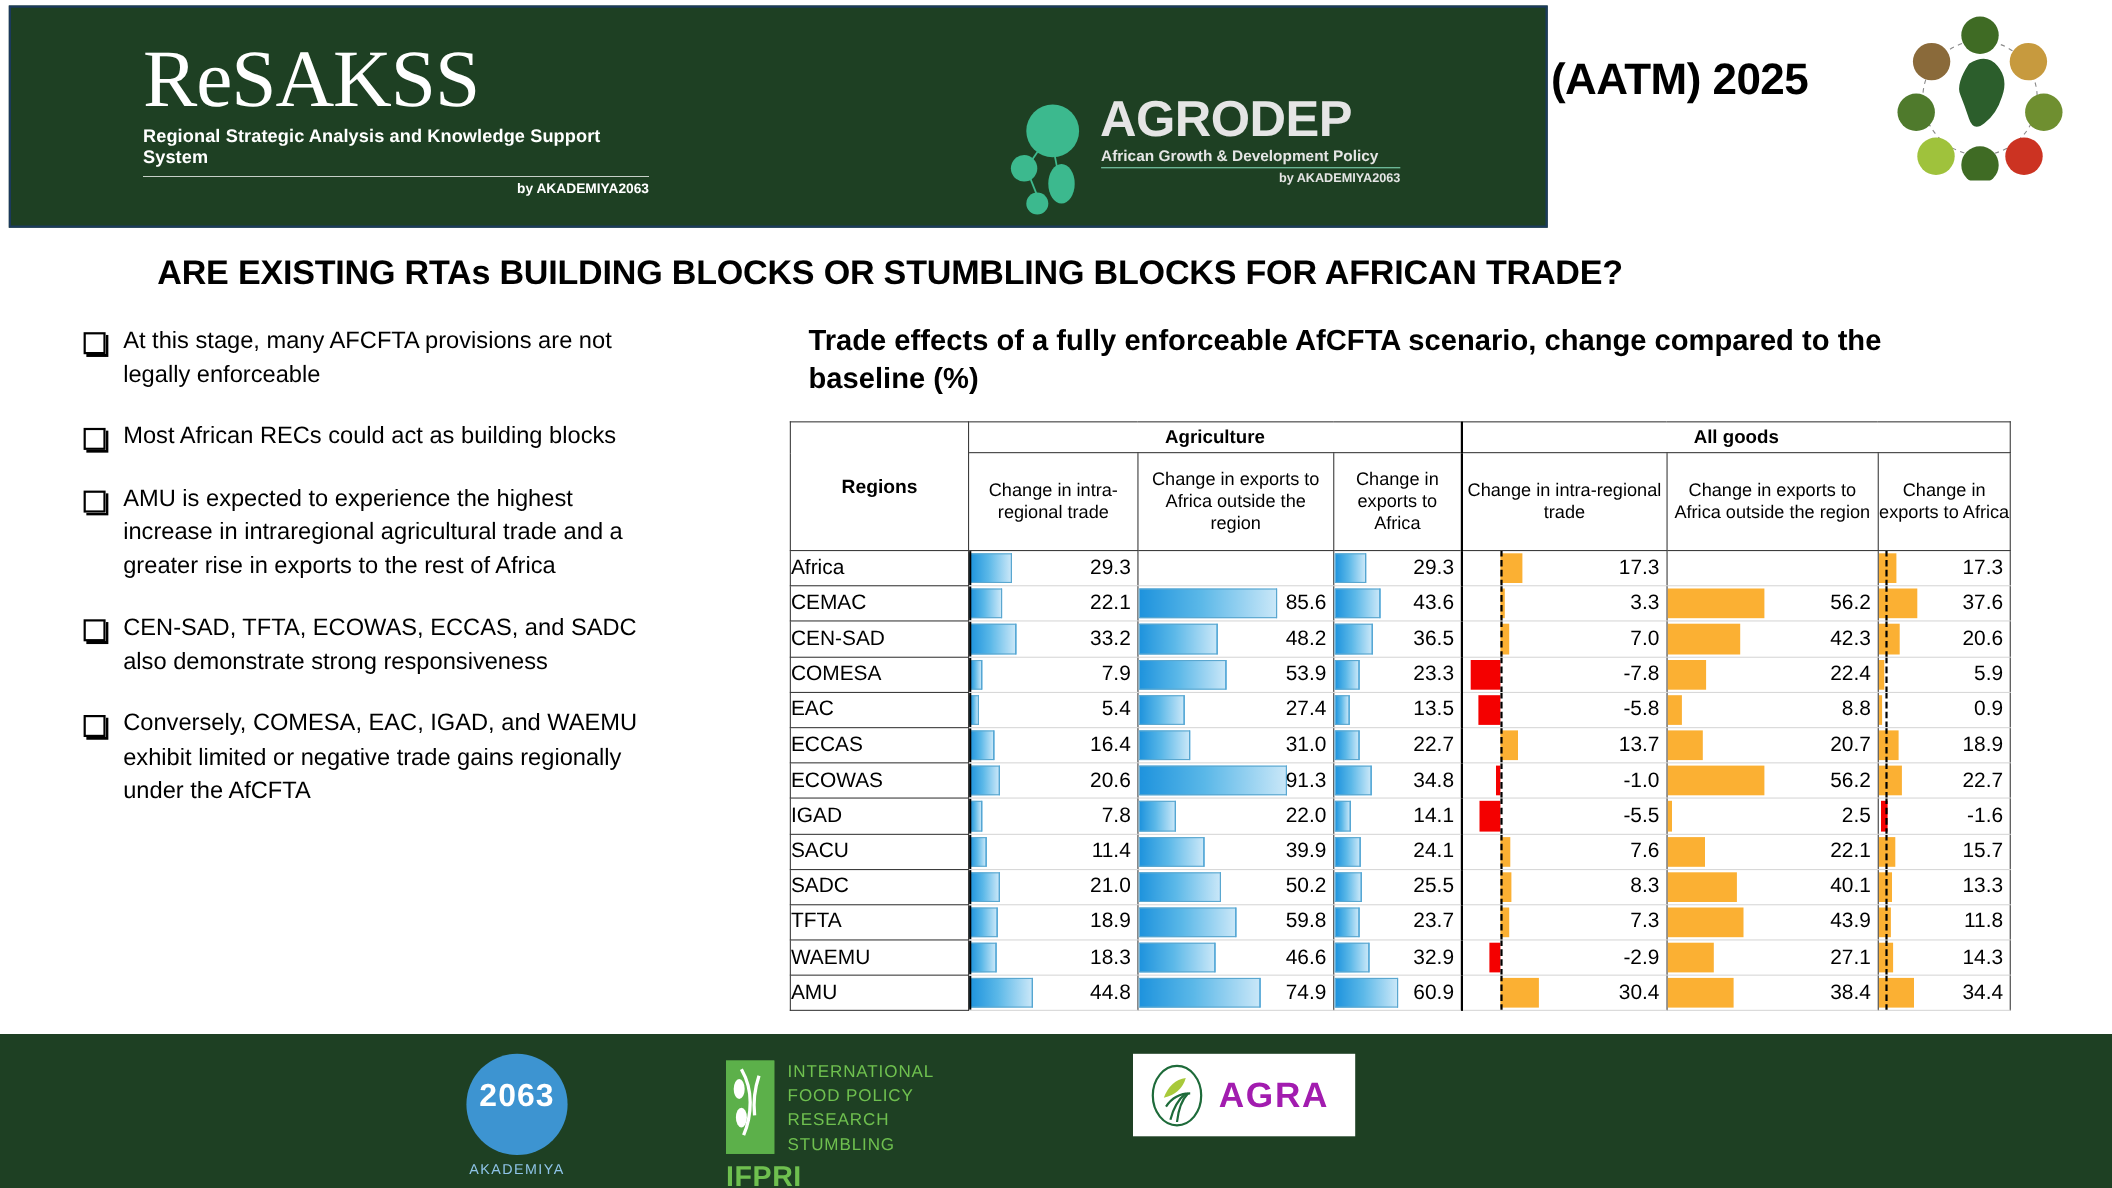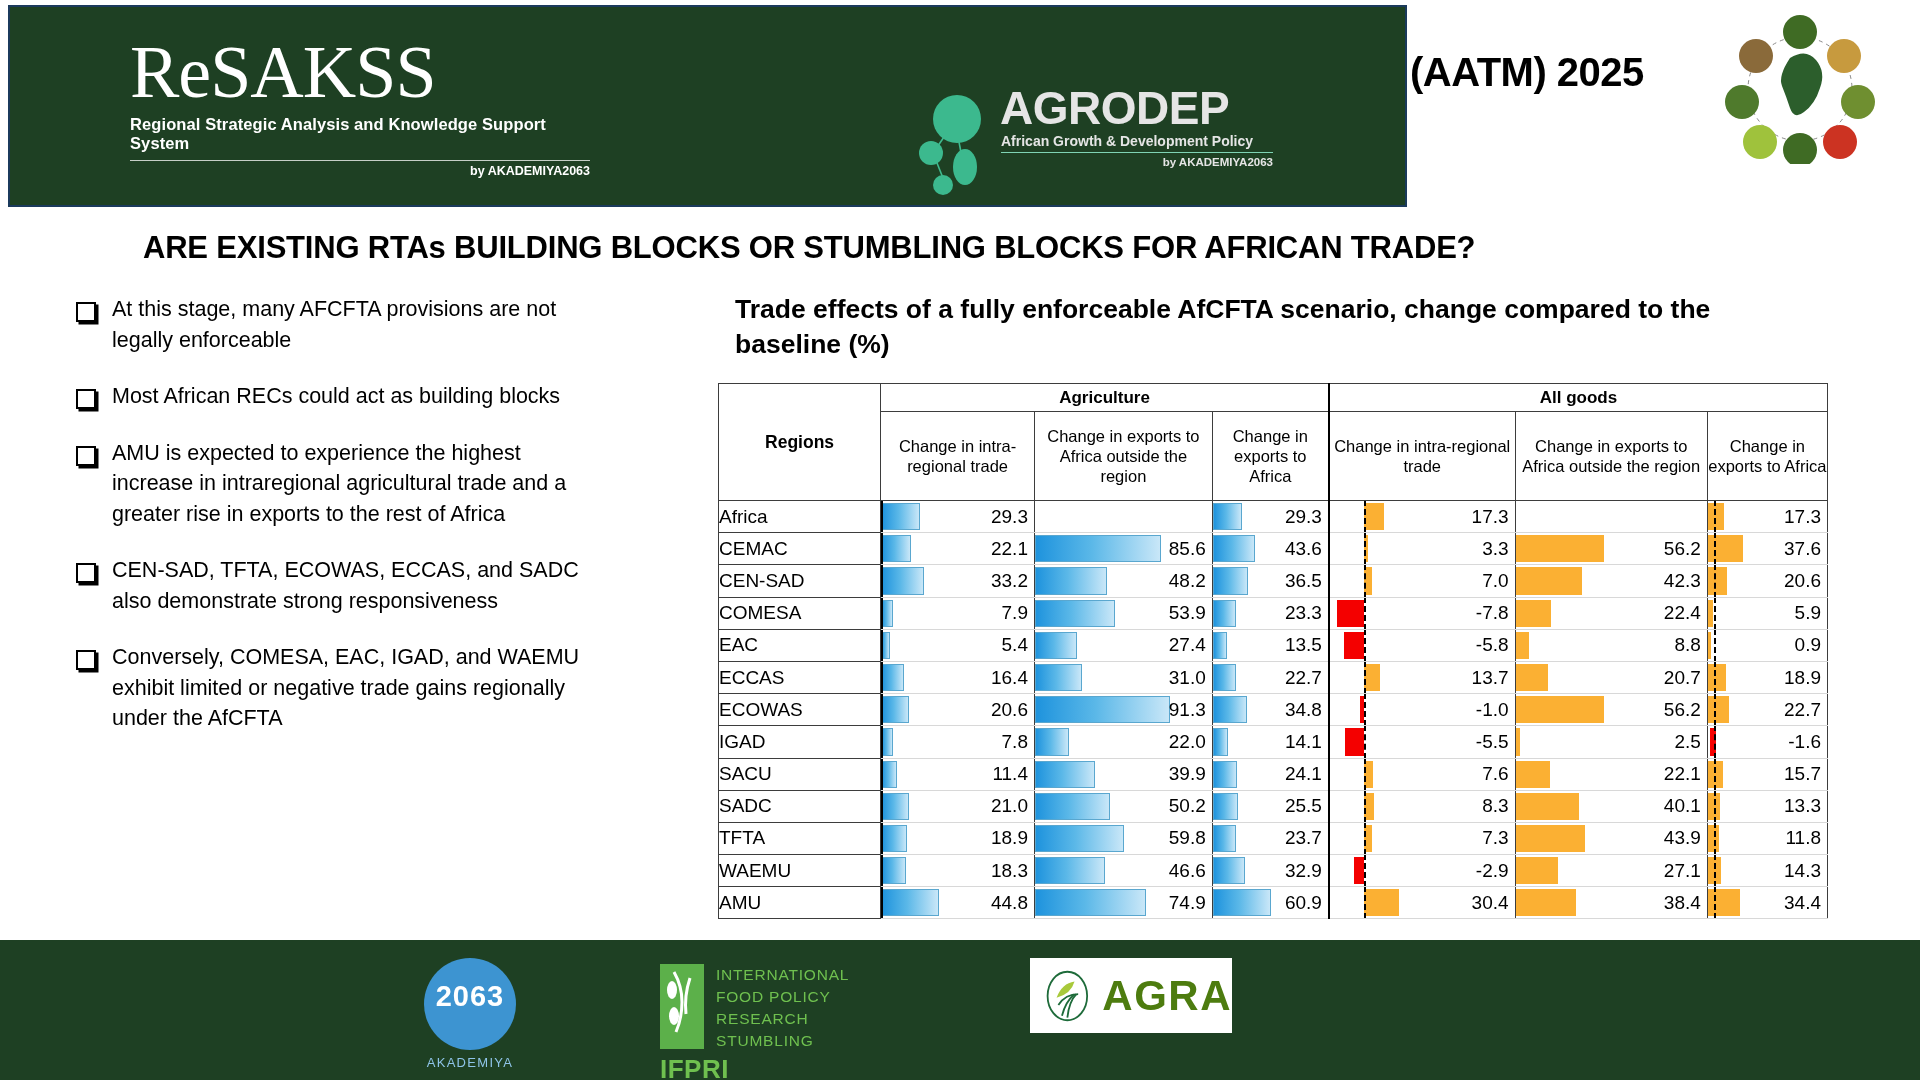--- a/index.html
+++ b/index.html
@@ -122,21 +122,21 @@
     font-family:"Liberation Sans",sans-serif;}
   .akad-label{color:#8fc4e8;font-size:13px;letter-spacing:1.3px;margin-top:5px;}
   .ifpri{position:absolute;left:660px;top:24px;display:flex;}
   .ifpri-mark{width:44px;height:85px;background:#5cb04a;position:relative;}
   .ifpri-txt{margin-left:12px;color:#6fc04f;font-size:15.5px;line-height:1.42;
     letter-spacing:.8px;}
   .ifpri-word{position:absolute;left:0;top:90px;color:#6fc04f;font-size:26px;
     font-weight:700;letter-spacing:.5px;}
   .agra-box{position:absolute;left:1030px;top:18px;width:188px;height:75px;
     background:#fff;display:flex;align-items:center;padding-left:14px;}
-  .agra-word{color:#4d7c0f;font-size:42px;font-weight:800;letter-spacing:1.5px;
+  .agra-word{color:#a21caf;font-size:32px;font-weight:800;letter-spacing:1.5px;
     margin-left:8px;}
 </style>
 </head>
 <body>
 
 <div class="header-band">
   <div class="header-green">
 
     <div class="resakss-logo">
       <div class="resakss-word">ReSAKSS</div>

